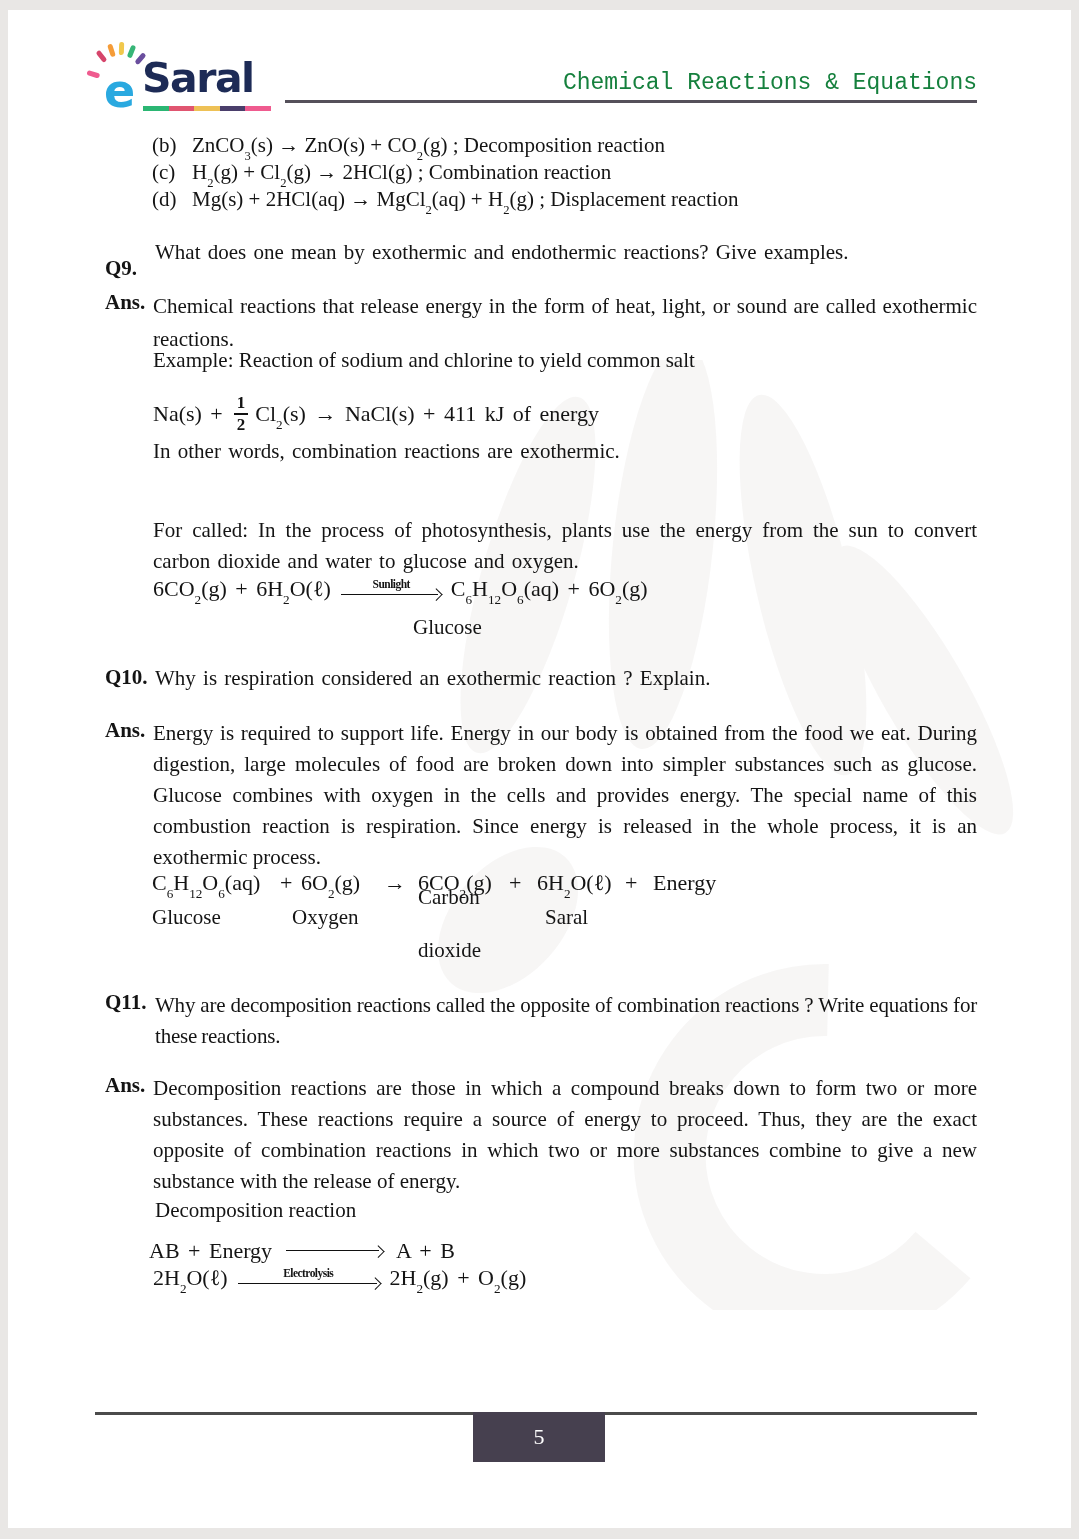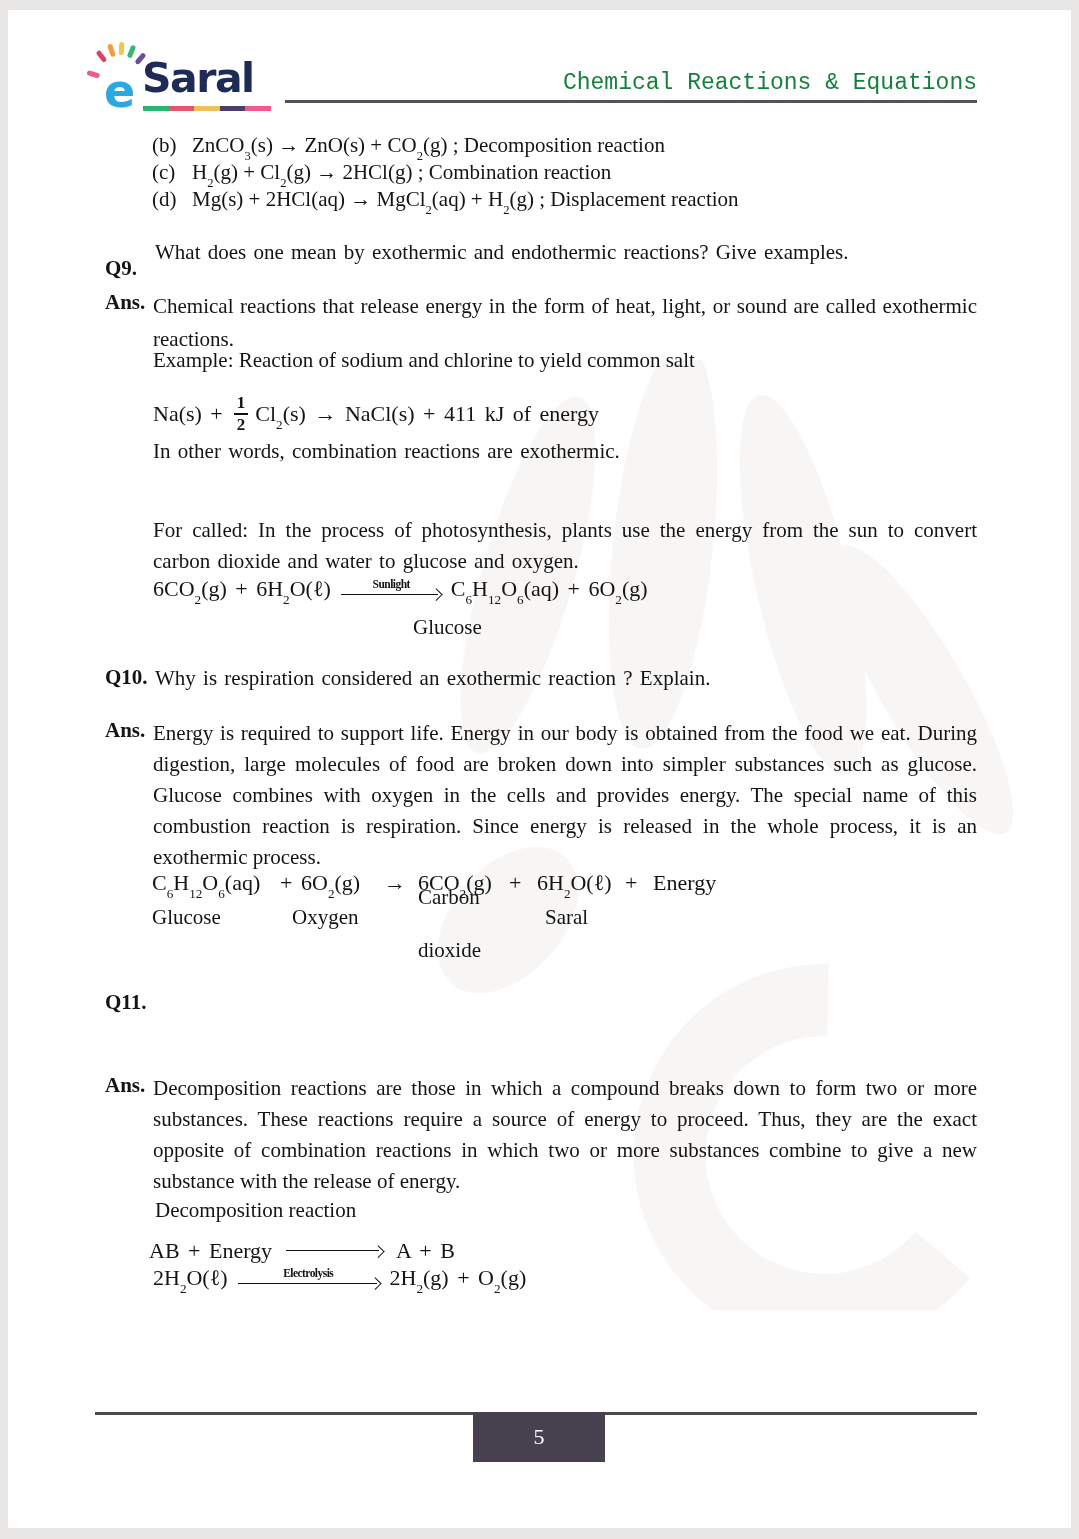--- a/index.html
+++ b/index.html
@@ -158,20 +158,21 @@
     <span class="abs eq chem" style="top:860px;left:617px">+</span>
     <span class="abs eq chem" style="top:860px;left:645px">Energy</span>
     <span class="abs txt" style="top:894px;left:144px">Glucose</span>
     <span class="abs txt" style="top:894px;left:284px">Oxygen</span>
     <span class="abs txt" style="top:874px;left:410px">Carbon</span>
     <span class="abs txt" style="top:894px;left:537px">Saral</span>
     <span class="abs txt" style="top:927px;left:410px">dioxide</span>
   </div>
 
   <span class="qlabel abs" style="top:980px">Q11.</span>
+  <div class="abs txt just condense2" style="top:980px;left:147px;width:822px;line-height:31px">Why are decomposition reactions called the opposite of combination reactions ? Write equations for these reactions.</div>
 
   <span class="qlabel abs" style="top:1063px">Ans.</span>
   <div class="abs txt just" style="top:1063px;left:145px;width:824px;line-height:31px">Decomposition reactions are those in which a compound breaks down to form two or more substances. These reactions require a source of energy to proceed. Thus, they are the exact opposite of combination reactions in which two or more substances combine to give a new substance with the release of energy.</div>
 
   <div class="abs txt" style="top:1187px;left:147px">Decomposition reaction</div>
 
   <div class="abs eq eqflex" style="top:1228px;left:141px">
     <span class="chem">AB + Energy</span>
     <span class="plain-arrow"></span>
     <span class="chem">A + B</span>

